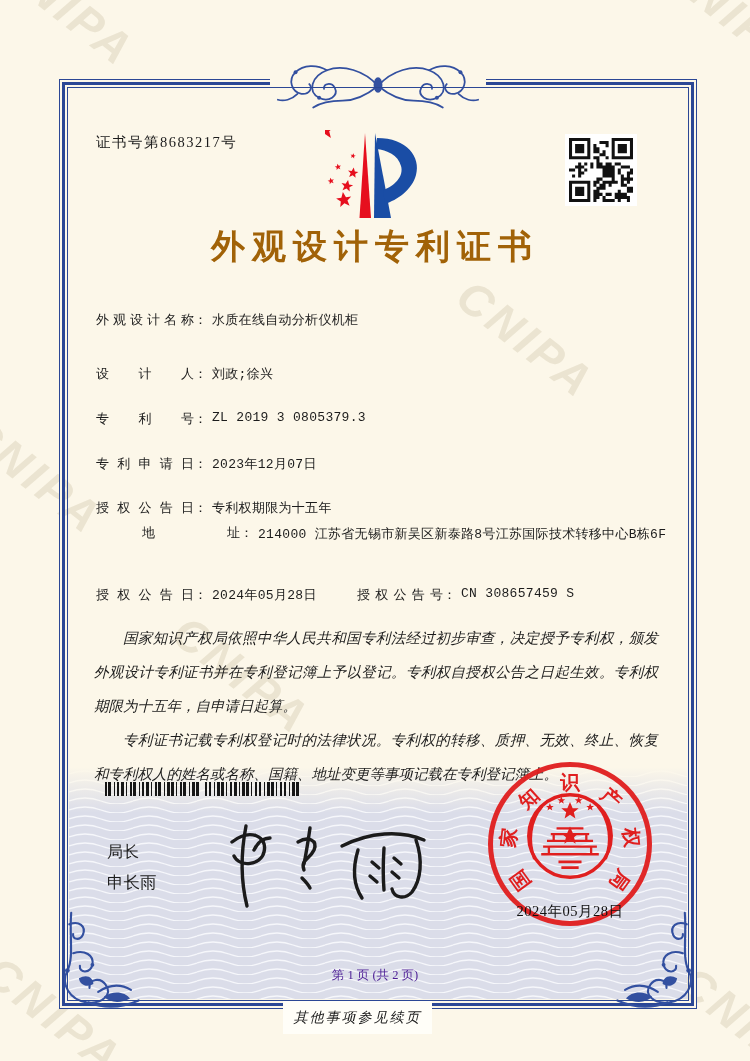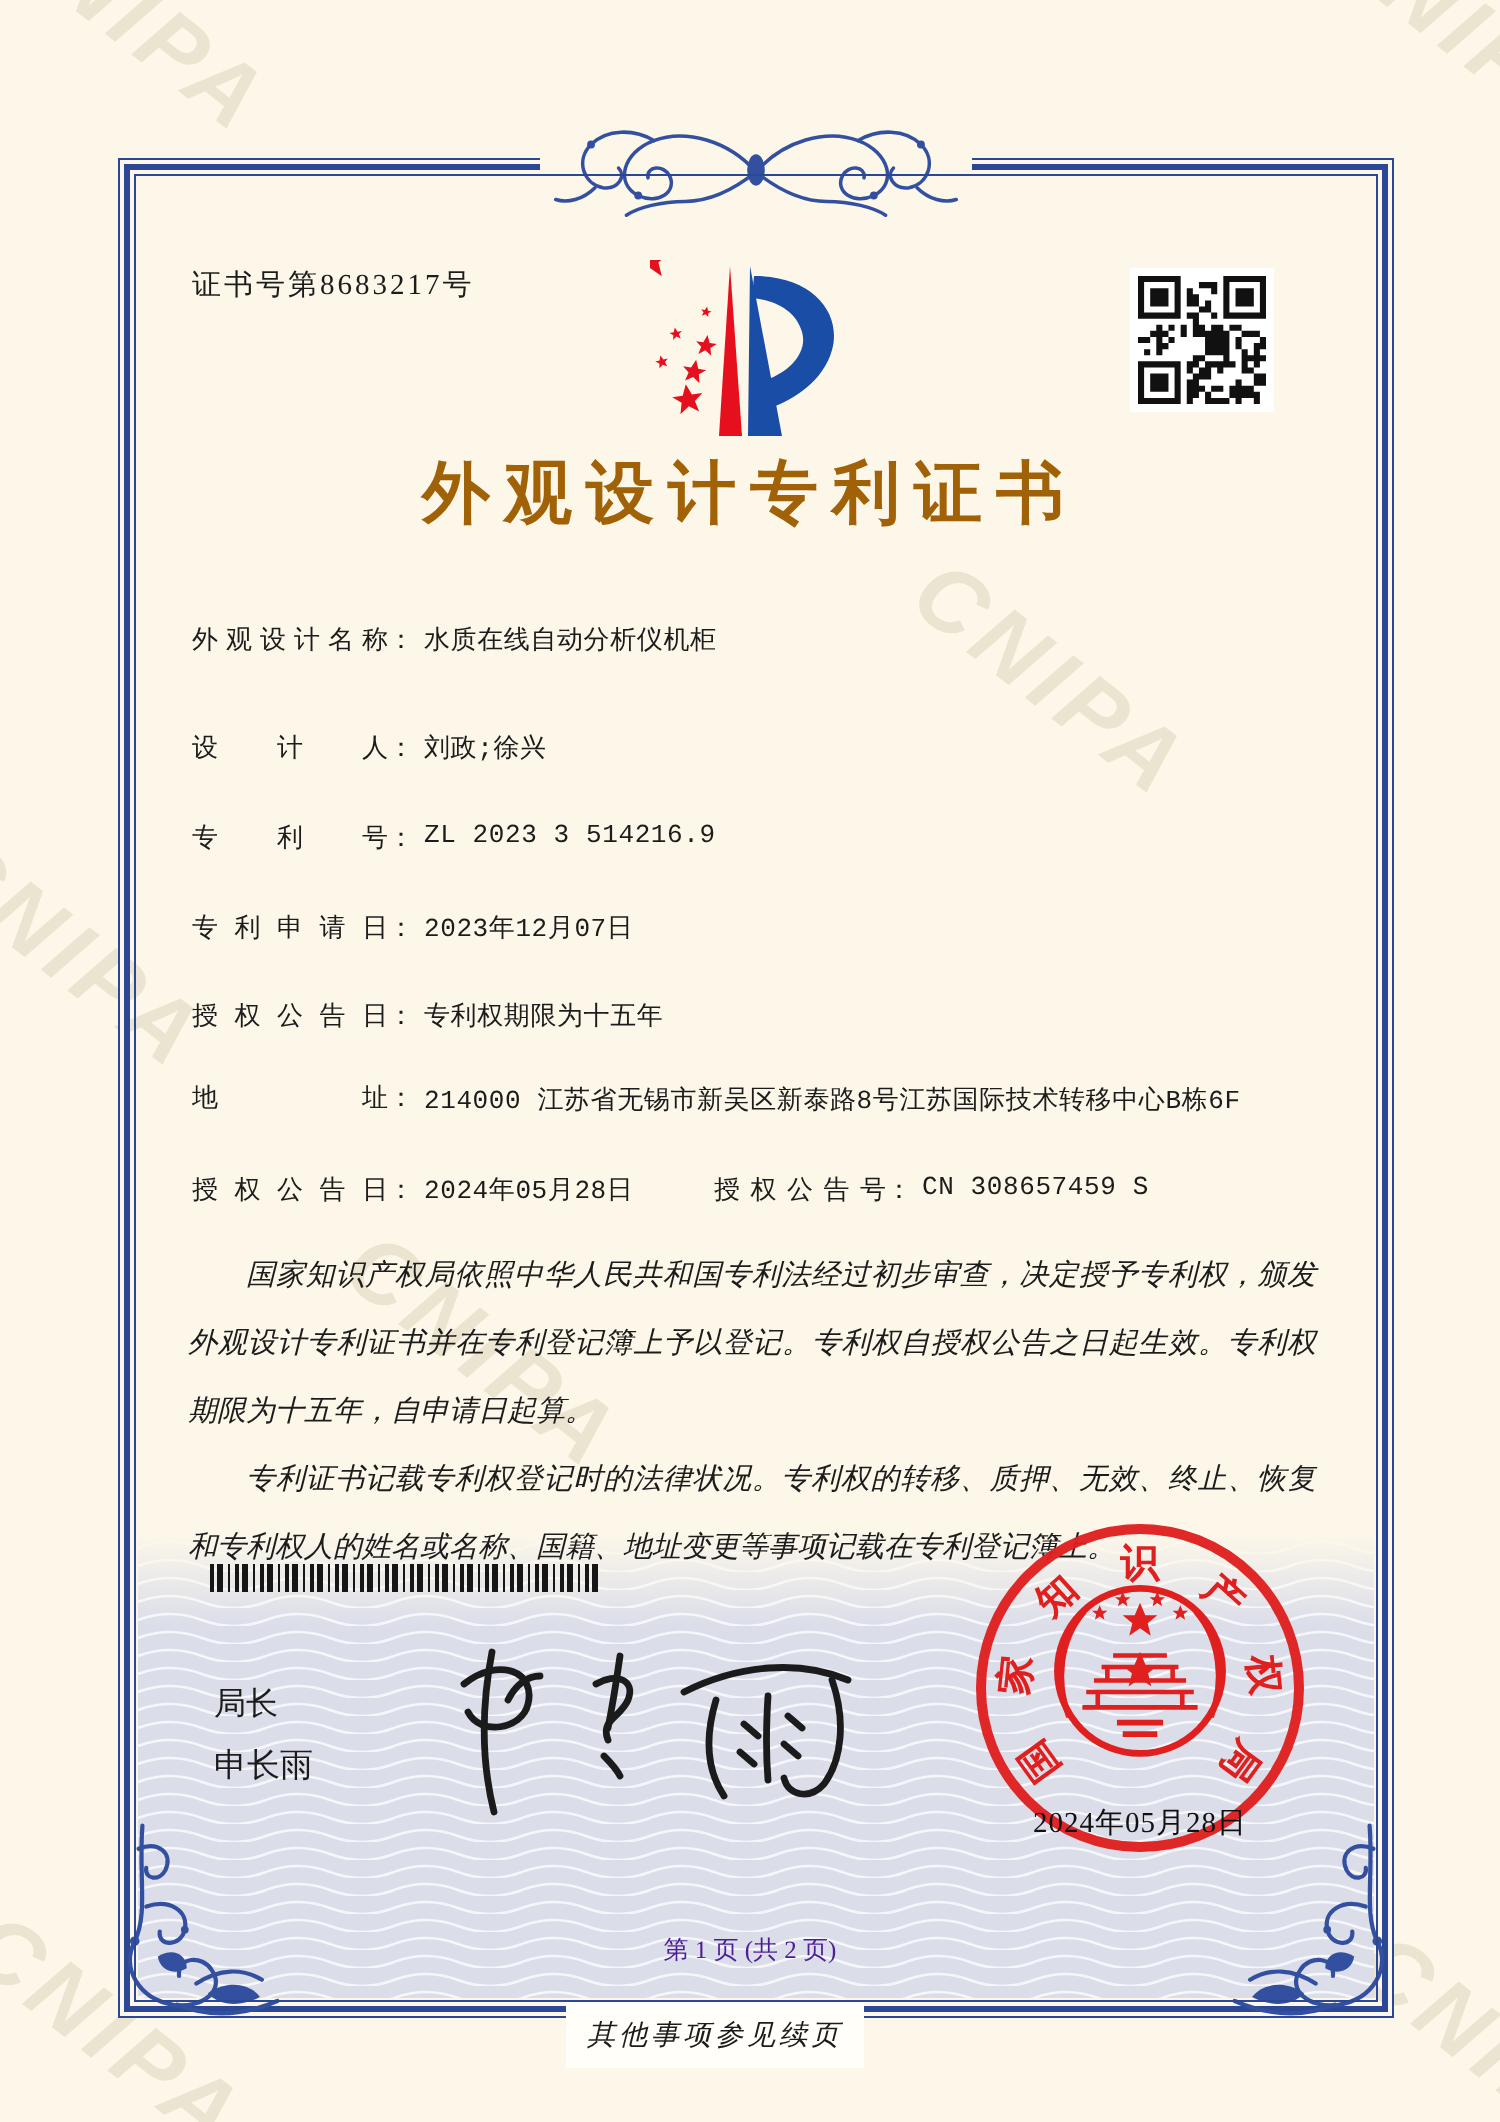--- a/index.html
+++ b/index.html
@@ -199,29 +199,29 @@
 
 <div class="title">外观设计专利证书</div>
 
 <div class="row" style="top:311px;">
   <span class="lbl">外观设计名称</span><span class="colon">：</span><span class="val">水质在线自动分析仪机柜</span>
 </div>
 <div class="row" style="top:365px;">
   <span class="lbl">设计人</span><span class="colon">：</span><span class="val">刘政;徐兴</span>
 </div>
 <div class="row" style="top:410px;">
-  <span class="lbl">专利号</span><span class="colon">：</span><span class="val">ZL 2023 3 514216.9</span>
+  <span class="lbl">专利号</span><span class="colon">：</span><span class="val">ZL 2019 3 0805379.3</span>
 </div>
 <div class="row" style="top:455px;">
   <span class="lbl">专利申请日</span><span class="colon">：</span><span class="val">2023年12月07日</span>
 </div>
 <div class="row" style="top:499px;">
   <span class="lbl">授权公告日</span><span class="colon">：</span><span class="val">专利权期限为十五年</span>
 </div>
-<div class="row" style="top:540px;">
+<div class="row" style="top:524px;margin-left:46px;">
   <span class="lbl">地址</span><span class="colon">：</span><span class="val wrap">214000 江苏省无锡市新吴区新泰路8号江苏国际技术转移中心B栋6F</span>
 </div>
 <div class="row" style="top:586px;">
   <span class="lbl">授权公告日</span><span class="colon">：</span><span class="val">2024年05月28日</span>
   <span class="pair2">
     <span class="lbl2">授权公告号</span><span class="colon">：</span><span class="val">CN 308657459 S</span>
   </span>
 </div>
 
 <div class="body-text">

